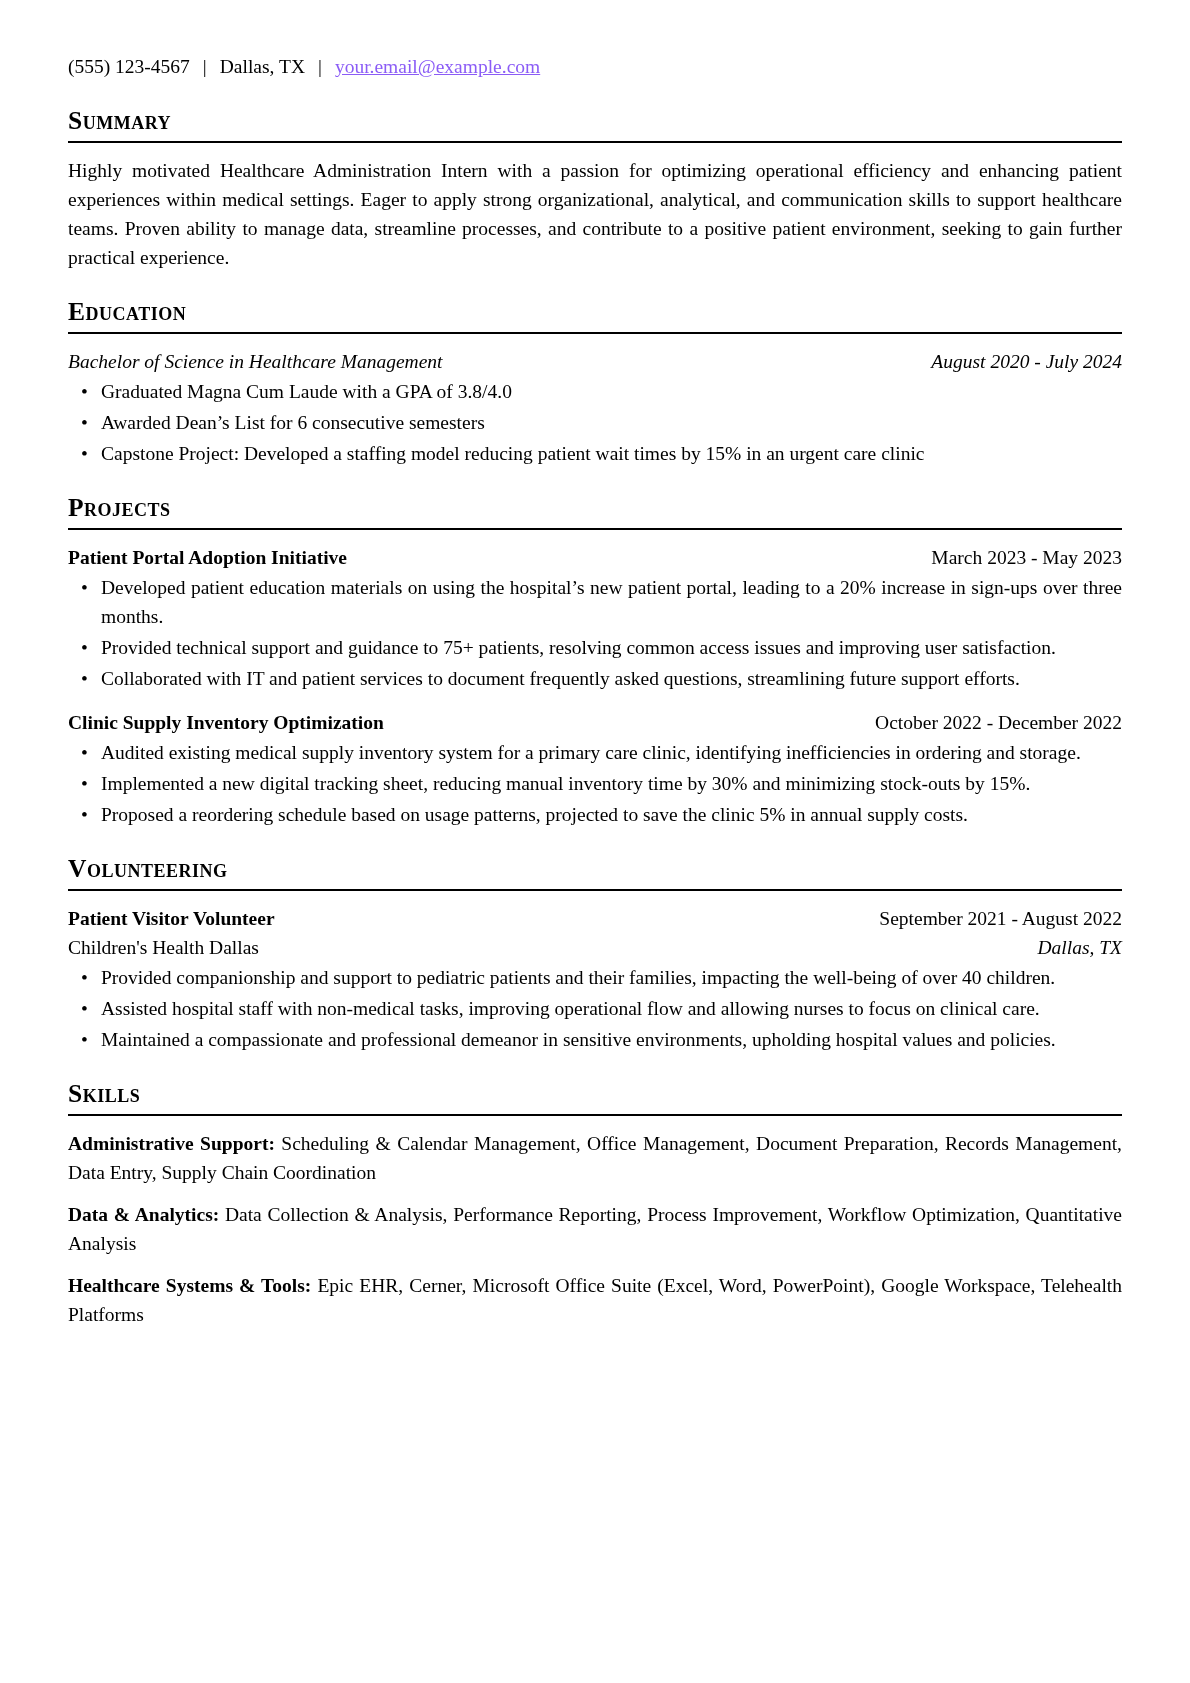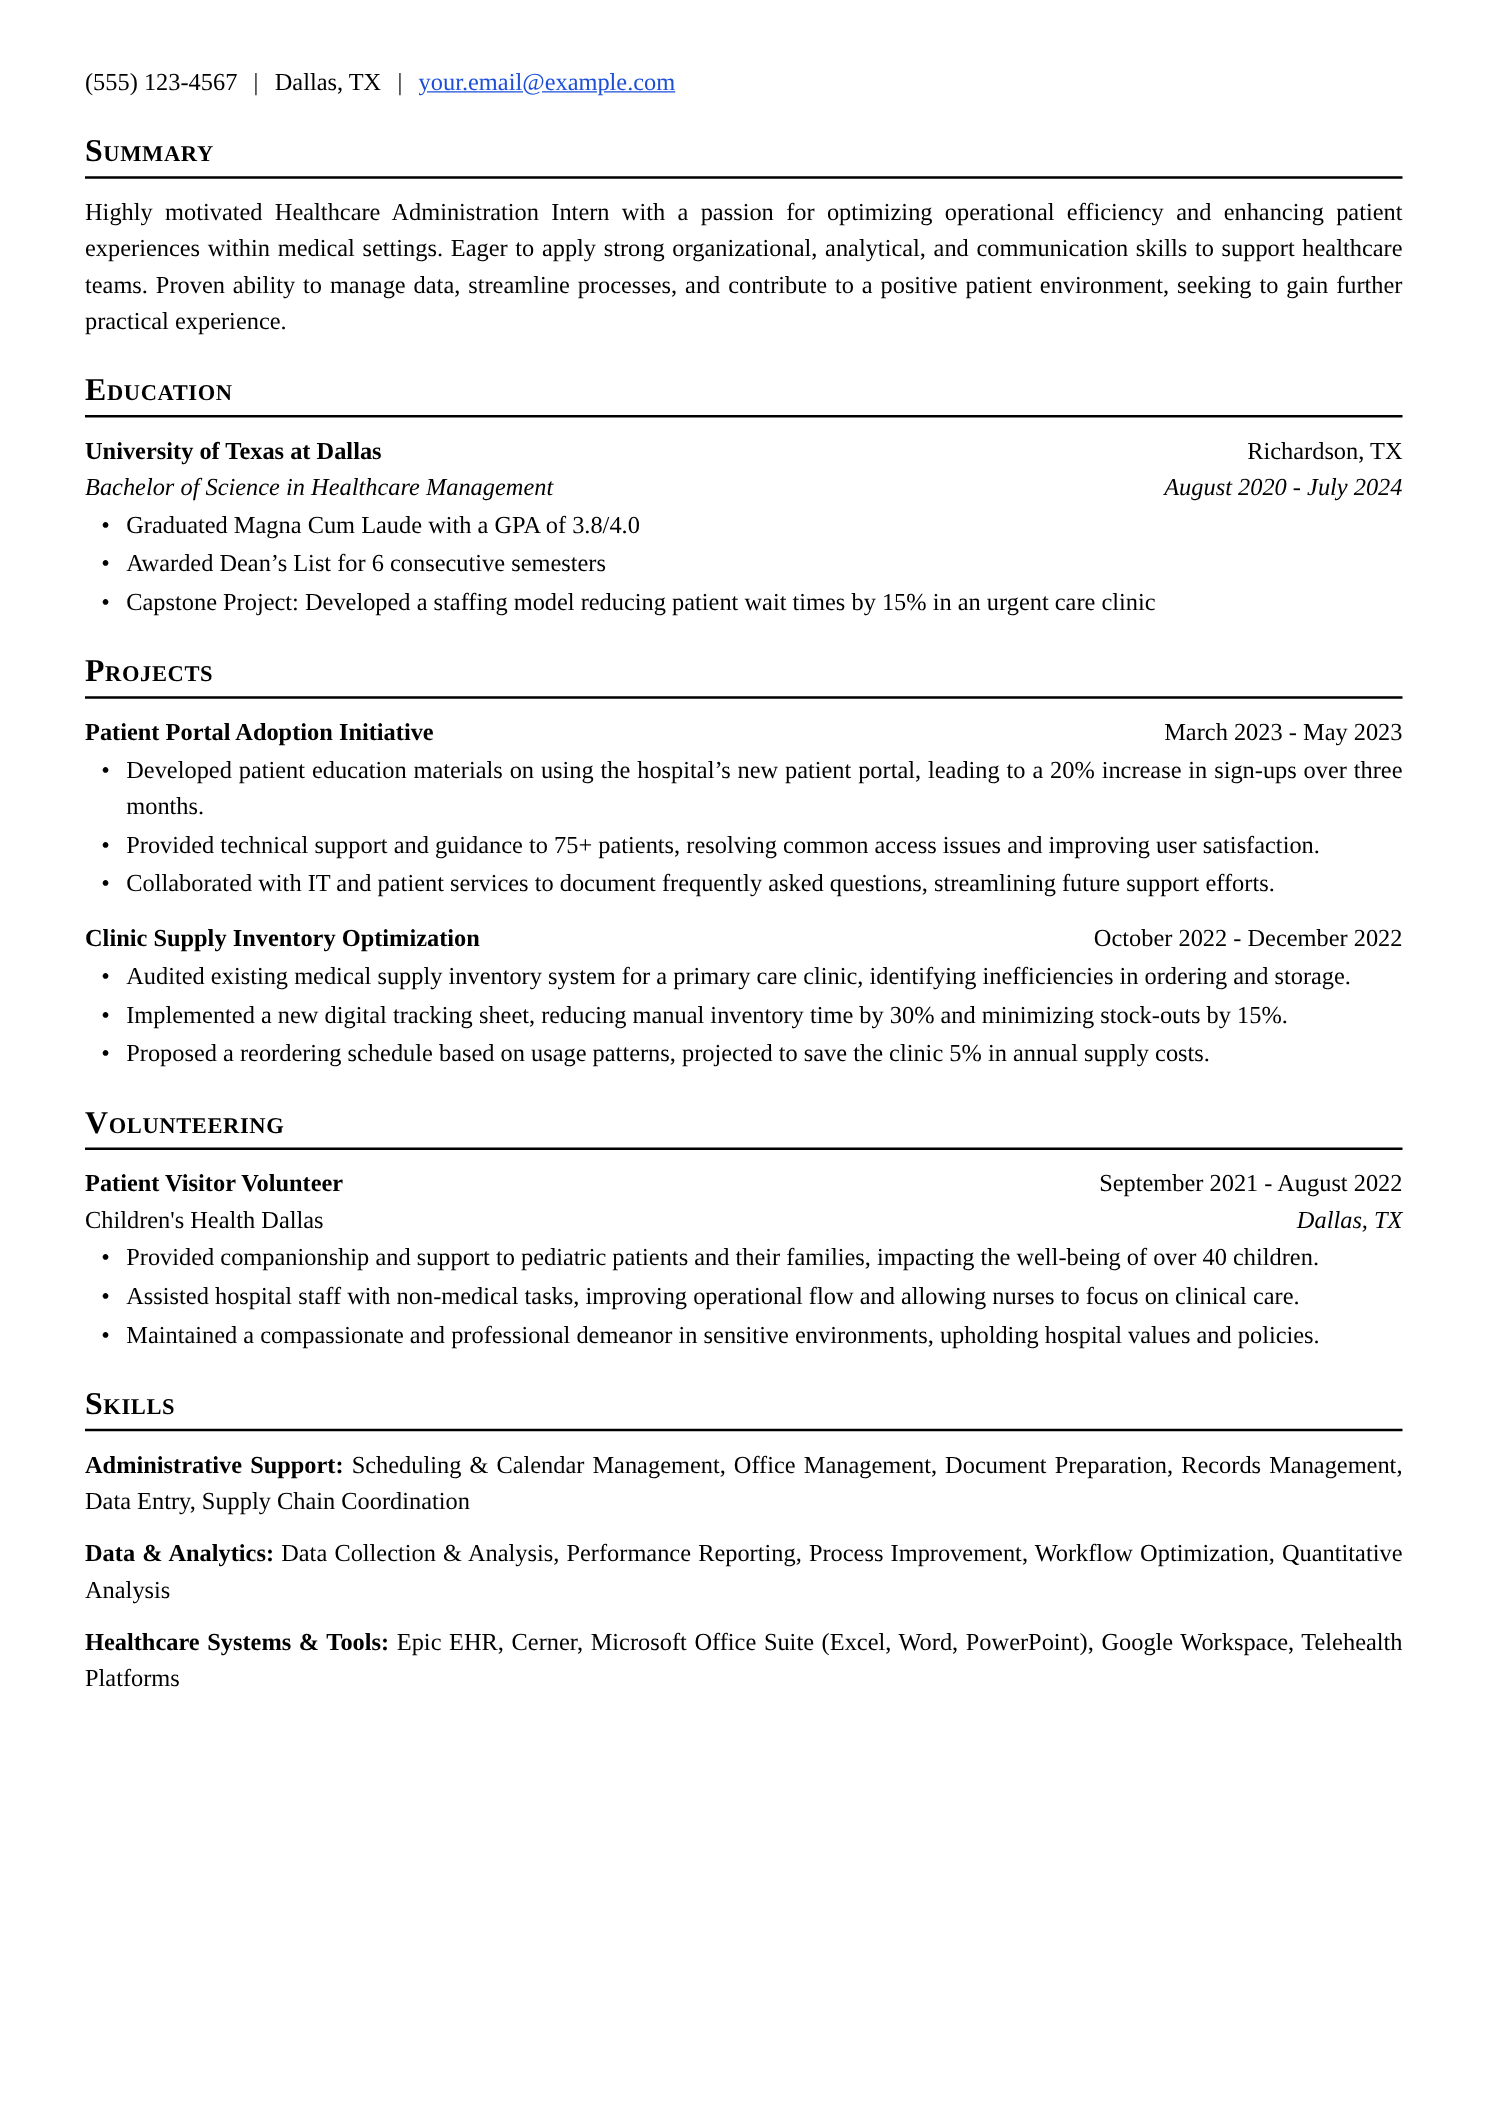--- a/index.html
+++ b/index.html
@@ -29,21 +29,21 @@
   }
   .contact-line {
     font-size: 19.5px;
     margin-bottom: 8px;
   }
   .contact-sep {
     display: inline-block;
     margin: 0 13px;
   }
   .email-link {
-    color: #1d4ed8;
+    color: #8b5cf6;
     text-decoration: underline;
     cursor: pointer;
   }
 
   
   .section-title {
     font-variant: small-caps;
     font-weight: bold;
     font-size: 25.5px;
     line-height: 30px;
@@ -109,24 +109,20 @@
   </header>
 
   <section>
     <div class="section-title">Summary</div>
     <p class="para">Highly motivated Healthcare Administration Intern with a passion for optimizing operational efficiency and enhancing patient experiences within medical settings. Eager to apply strong organizational, analytical, and communication skills to support healthcare teams. Proven ability to manage data, streamline processes, and contribute to a positive patient environment, seeking to gain further practical experience.</p>
   </section>
 
   <section>
     <div class="section-title">Education</div>
     <div class="entry">
-      <div class="entry-row">
-        <span class="entry-title">University of Texas at Dallas</span>
-        <span class="roman">Richardson, TX</span>
-      </div>
       <div class="entry-row italic">
         <span>Bachelor of Science in Healthcare Management</span>
         <span>August 2020 - July 2024</span>
       </div>
       <ul class="bullets">
         <li>Graduated Magna Cum Laude with a GPA of 3.8/4.0</li>
         <li>Awarded Dean’s List for 6 consecutive semesters</li>
         <li>Capstone Project: Developed a staffing model reducing patient wait times by 15% in an urgent care clinic</li>
       </ul>
     </div>

